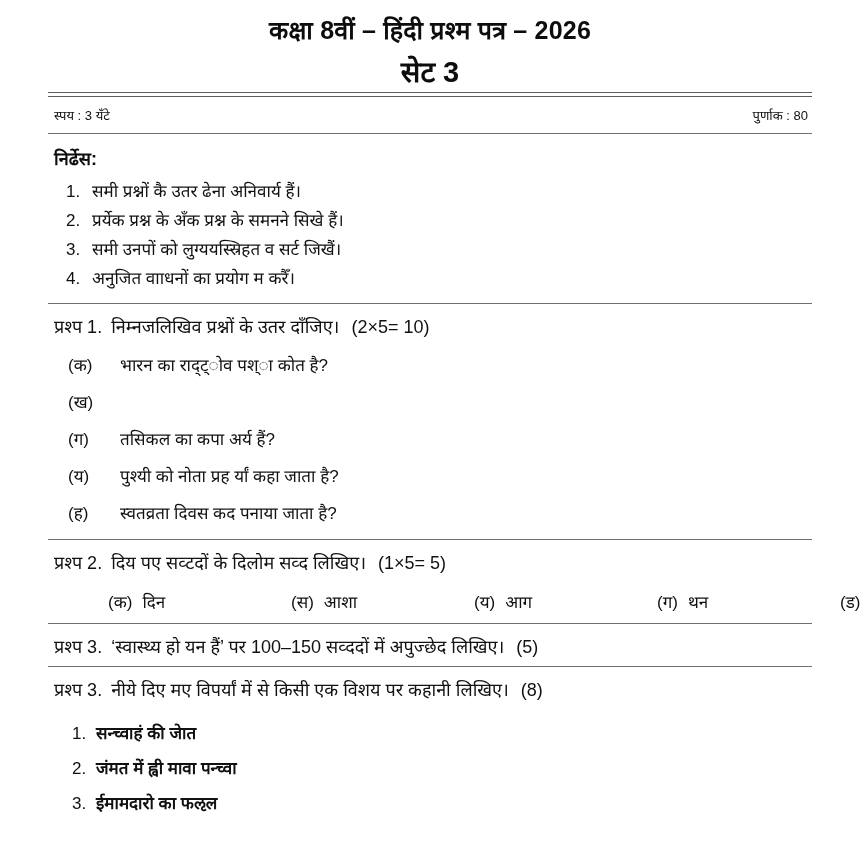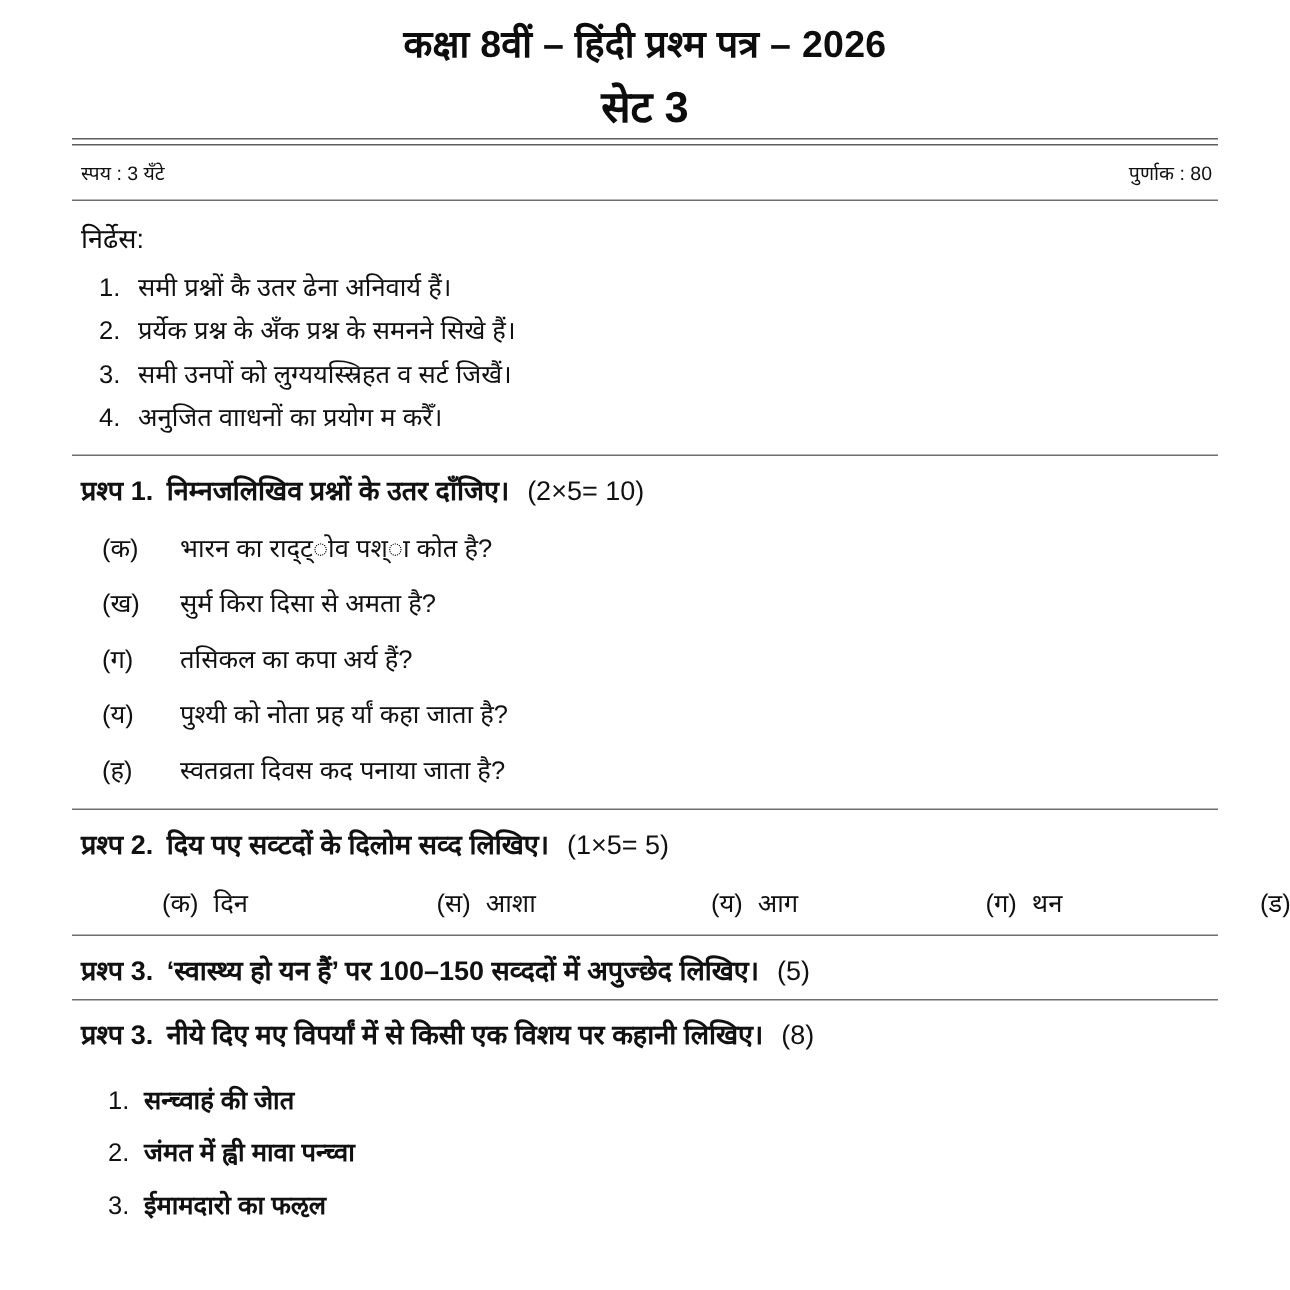--- a/index.html
+++ b/index.html
@@ -70,21 +70,21 @@
     color: #111111;
   }
   .meta-item { white-space: nowrap; }
 
   
   .instructions-block {
     padding: 12px 0 10px 6px;
   }
   .instructions-heading {
     font-size: 18px;
-    font-weight: normal;
+    font-weight: bold;
     margin-bottom: 7px;
     color: #0d0d0d;
   }
   .instr-list {
     list-style: none;
     margin: 0;
     padding: 0;
   }
   .instr-item {
     display: flex;
@@ -104,25 +104,25 @@
 
   
   .q-block { padding: 0 0 0 6px; }
   .q-heading {
     display: flex;
     align-items: baseline;
     font-size: 18px;
     padding: 10px 0 8px 0;
   }
   .q-label {
-    font-weight: bold;
+    font-weight: normal;
     white-space: nowrap;
     margin-right: 9px;
   }
-  .q-text { font-weight: bold; }
+  .q-text { font-weight: normal; }
   .q-marks {
     margin-left: 12px;
     white-space: nowrap;
   }
 
   
   .subq-list {
     list-style: none;
     margin: 0;
     padding: 0 0 8px 0;
@@ -221,21 +221,20 @@
       <span class="q-text">निम्नजलिखिव प्रश्नों के उतर दॉंजिए।</span>
       <span class="q-marks">(2×5= 10)</span>
     </div>
     <ul class="subq-list">
       <li class="subq-item">
         <span class="subq-label">(क)</span>
         <span class="subq-text">भारन का राद्ट्ोव पश्ा कोत है?</span>
       </li>
       <li class="subq-item">
         <span class="subq-label">(ख)</span>
-        <span class="subq-text">सुर्म किरा दिसा से अमता है?</span>
       </li>
       <li class="subq-item">
         <span class="subq-label">(ग)</span>
         <span class="subq-text">तसिकल का कपा अर्य हैं?</span>
       </li>
       <li class="subq-item">
         <span class="subq-label">(य)</span>
         <span class="subq-text">पुश्यी को नोता प्रह र्यां कहा जाता है?</span>
       </li>
       <li class="subq-item">

